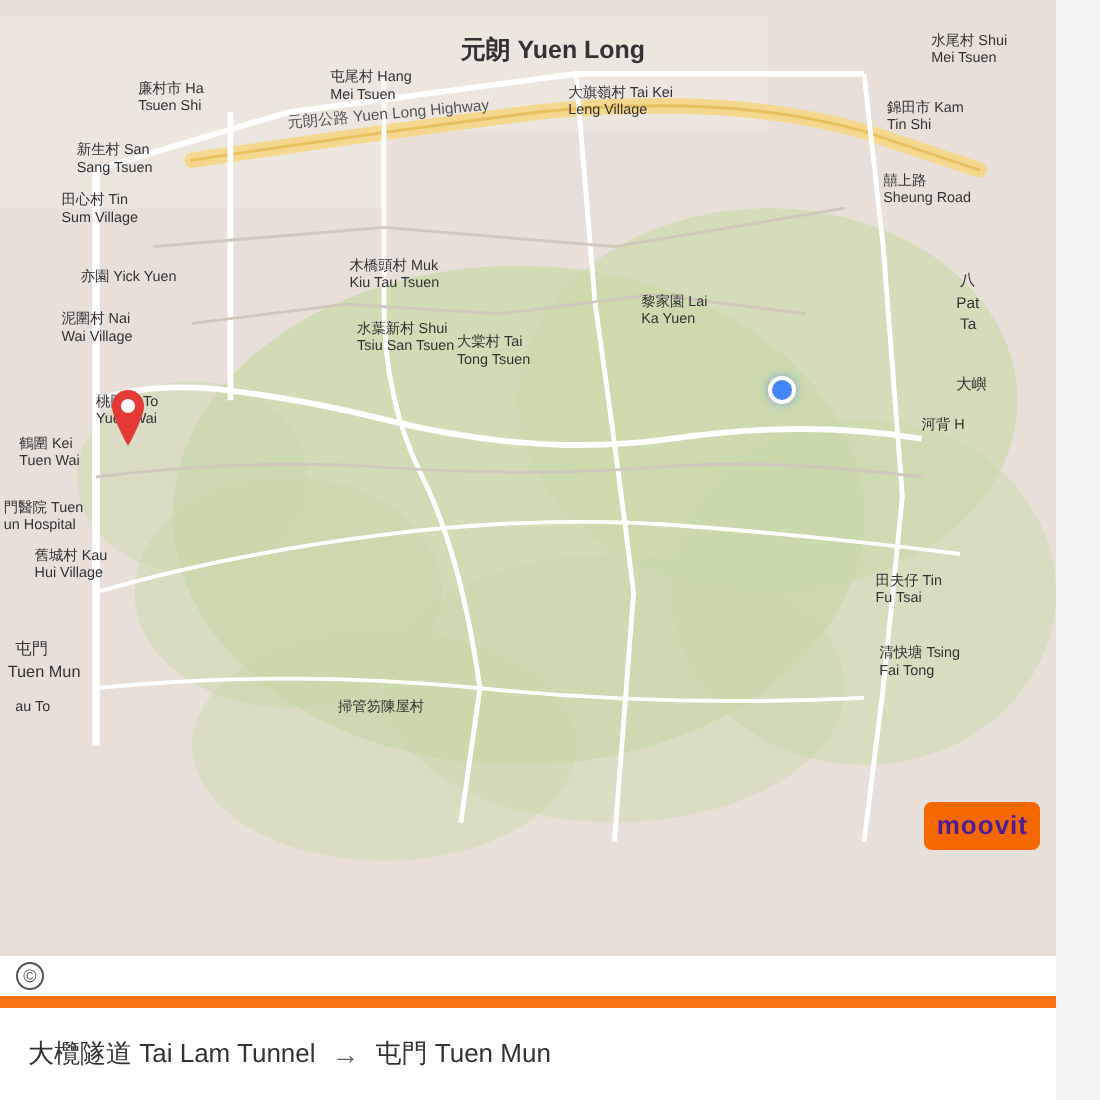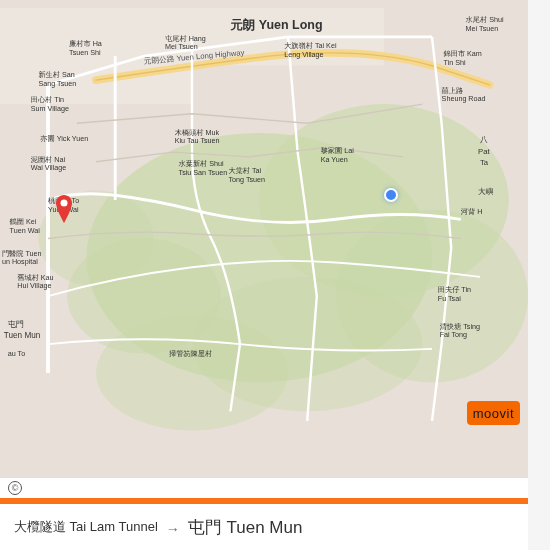--- a/index.html
+++ b/index.html
@@ -88,21 +88,21 @@
       color: #333;
       font-weight: 400;
     }
 
     .route-arrow {
       font-size: 14px;
       color: #666;
     }
 
     .route-to {
-      font-size: 17px;
+      font-size: 13px;
       color: #333;
       font-weight: 400;
     }
 
     
     .attribution-bar {
       background: white;
       padding: 3px 8px;
       font-size: 10px;
       color: #555;
@@ -117,23 +117,23 @@
       position: absolute;
       bottom: 52px;
       right: 8px;
       background: #f56800;
       border-radius: 4px;
       padding: 3px 6px;
       z-index: 10;
     }
 
     .moovit-text {
-      color: #0f172a;
+      color: #4c1d95;
       font-size: 13px;
-      font-weight: normal;
+      font-weight: bold;
       letter-spacing: 0.5px;
     }
 
     .osm-copyright {
       display: flex;
       align-items: center;
       gap: 2px;
     }
 
     .copyright-icon {

